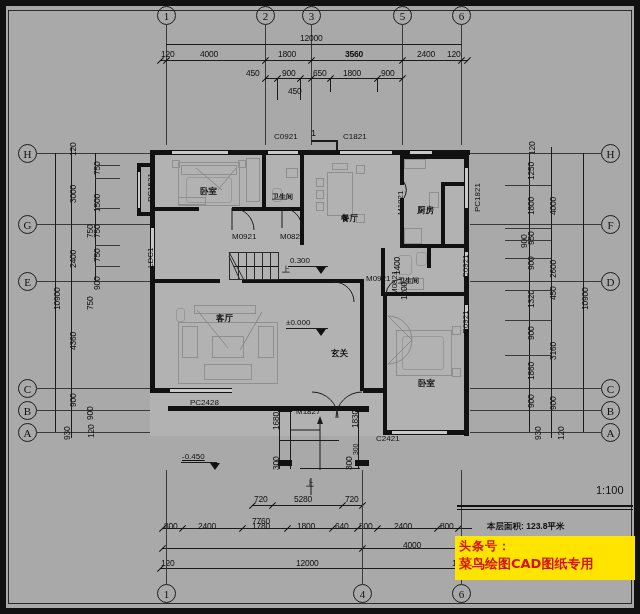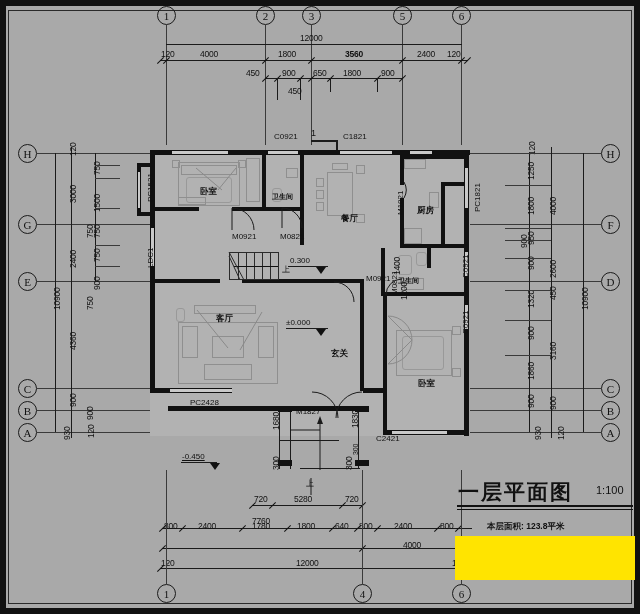--- a/index.html
+++ b/index.html
@@ -449,22 +449,23 @@
   <div class="dim" style="left:452px;top:558px;">120</div>
   <div class="tick" style="left:160px;top:564px;"></div>
 
   <div class="vl thin" style="left:166px;top:470px;height:114px;"></div>
   <div class="vl thin" style="left:362px;top:470px;height:114px;"></div>
   <div class="vl thin" style="left:461px;top:470px;height:114px;"></div>
   <div class="bubble" style="left:157px;top:584px;">1</div>
   <div class="bubble" style="left:353px;top:584px;">4</div>
   <div class="bubble" style="left:452px;top:584px;">6</div>
 
-  <div class="title" style="left:458px;top:478px;">一层平面图</div>
   <div class="scale" style="left:596px;top:484px;">1:100</div>
   <div class="titleline" style="left:457px;top:505px;width:176px;"></div>
   <div class="titleline2" style="left:457px;top:509px;width:176px;"></div>
   <div class="area" style="left:487px;top:521px;">本层面积: 123.8平米</div>
 
   <div class="wm" style="left:455px;top:536px;width:180px;height:44px;">
+    <div class="l1">头条号：</div>
+    <div class="l2">菜鸟绘图CAD图纸专用</div>
   </div>
 
 </div>
 
 </body></html>

